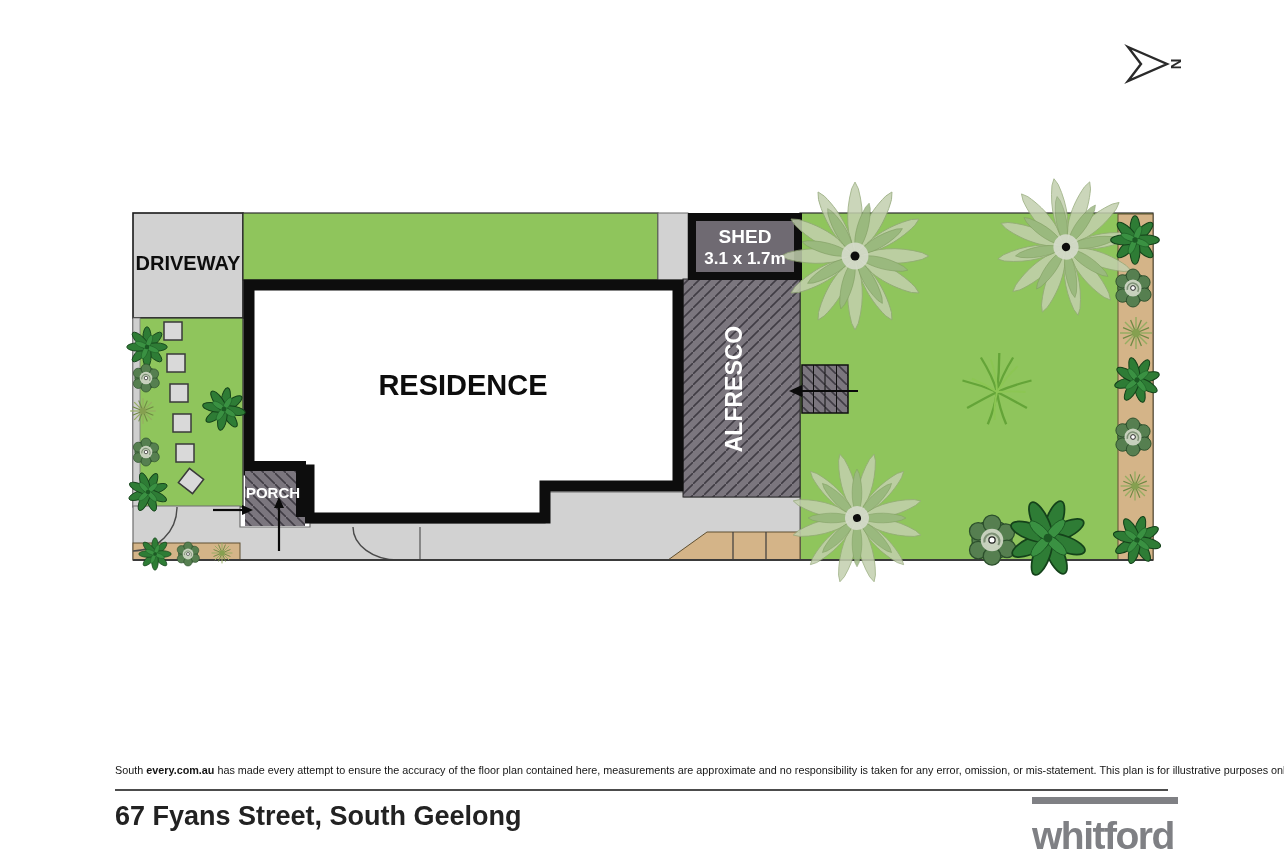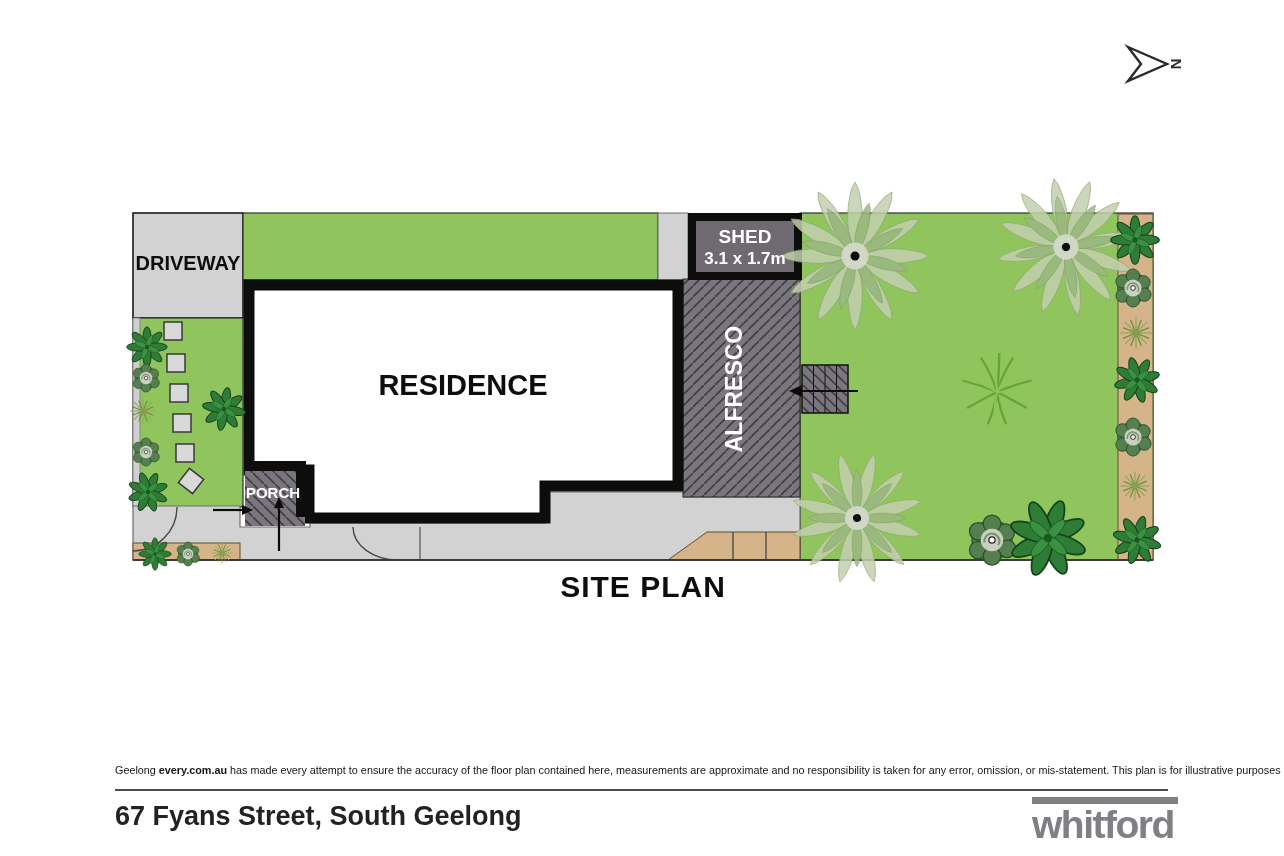--- a/index.html
+++ b/index.html
@@ -24,21 +24,21 @@
 
   .site-title{position:absolute;left:133px;top:570px;width:1020px;text-align:center;
     font-size:30px;font-weight:bold;color:#0d0d0d;letter-spacing:1px;}
   .disclaimer{position:absolute;left:115px;top:764px;width:1060px;font-size:10.8px;
     color:#151515;white-space:nowrap;}
   .rule{position:absolute;left:115px;top:789px;width:1053px;height:2px;background:#4c4c4c;}
   .address{position:absolute;left:115px;top:801px;font-size:27px;font-weight:bold;color:#222;}
   .brandbox{position:absolute;left:1032px;top:797px;width:146px;text-align:left;}
   .brandbar{height:7px;width:146px;background:var(--brand_gray);}
   .brandname{font-size:39px;font-weight:bold;color:var(--brand_gray);line-height:1.05;
-    letter-spacing:-1.5px;margin-top:1px;}
+    letter-spacing:-1.5px;margin-top:12px;}
 </style>
 </head>
 <body>
 
 <div id="page">
 
 <svg width="1284" height="856" viewBox="0 0 1284 856">
   <defs>
     <pattern id="hatchF" width="11" height="11" patternUnits="userSpaceOnUse">
       <rect width="11" height="11" fill="#7b767e"></rect>
@@ -287,23 +287,22 @@
   <text class="white-label" font-size="23" text-anchor="middle" transform="translate(742,389) rotate(-90)">ALFRESCO</text>
   <text class="white-label" x="273" y="498" font-size="15" text-anchor="middle">PORCH</text>
 
   <g>
     <polygon points="1128,47 1167,64 1128,81 1141,64" fill="#ffffff" stroke="#2a2a2a" stroke-width="2.4" stroke-linejoin="miter"></polygon>
     <text font-size="15" font-weight="bold" fill="#2a2a2a" text-anchor="middle" dominant-baseline="central" transform="translate(1176,64) rotate(90)">N</text>
   </g>
 </svg>
 
 
-<div class="site-title">SITE PLAN</div>
-
-<div class="disclaimer"><span>Geelong </span><b>every.com.au</b><span> has made every attempt to ensure the accuracy of the floor plan contained here, measurements are approximate and no responsibility is taken for any error, omission, or mis-statement. This plan is for illustrative purposes only.</span></div>
+
+<div class="disclaimer"><span>South </span><b>every.com.au</b><span> has made every attempt to ensure the accuracy of the floor plan contained here, measurements are approximate and no responsibility is taken for any error, omission, or mis-statement. This plan is for illustrative purposes only.</span></div>
 
 <div class="rule"></div>
 
 <div class="address">67 Fyans Street, South Geelong</div>
 
 <div class="brandbox">
   <div class="brandbar"></div>
   <div class="brandname">whitford</div>
 </div>
 

